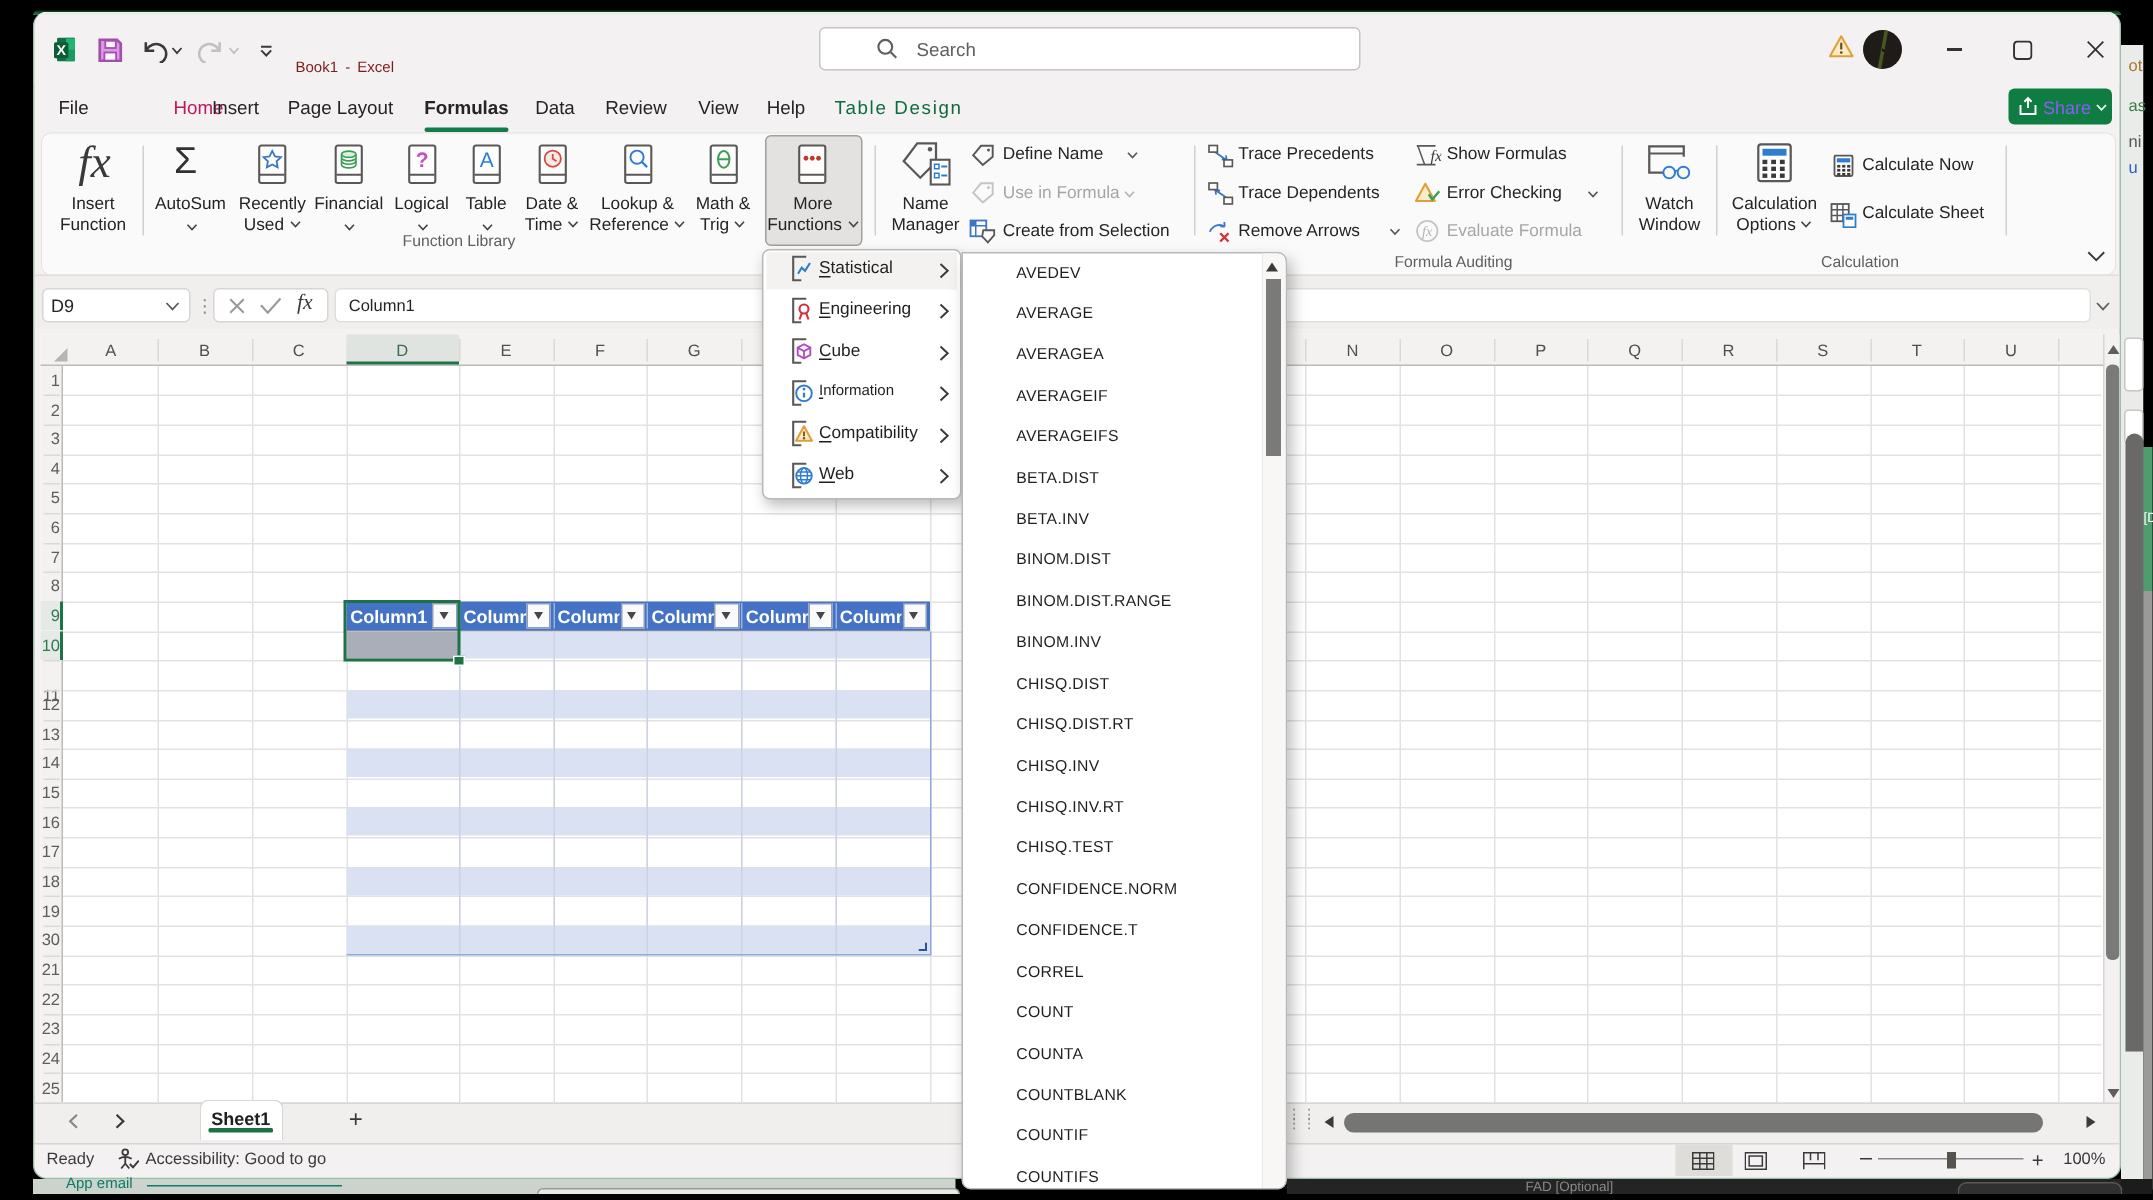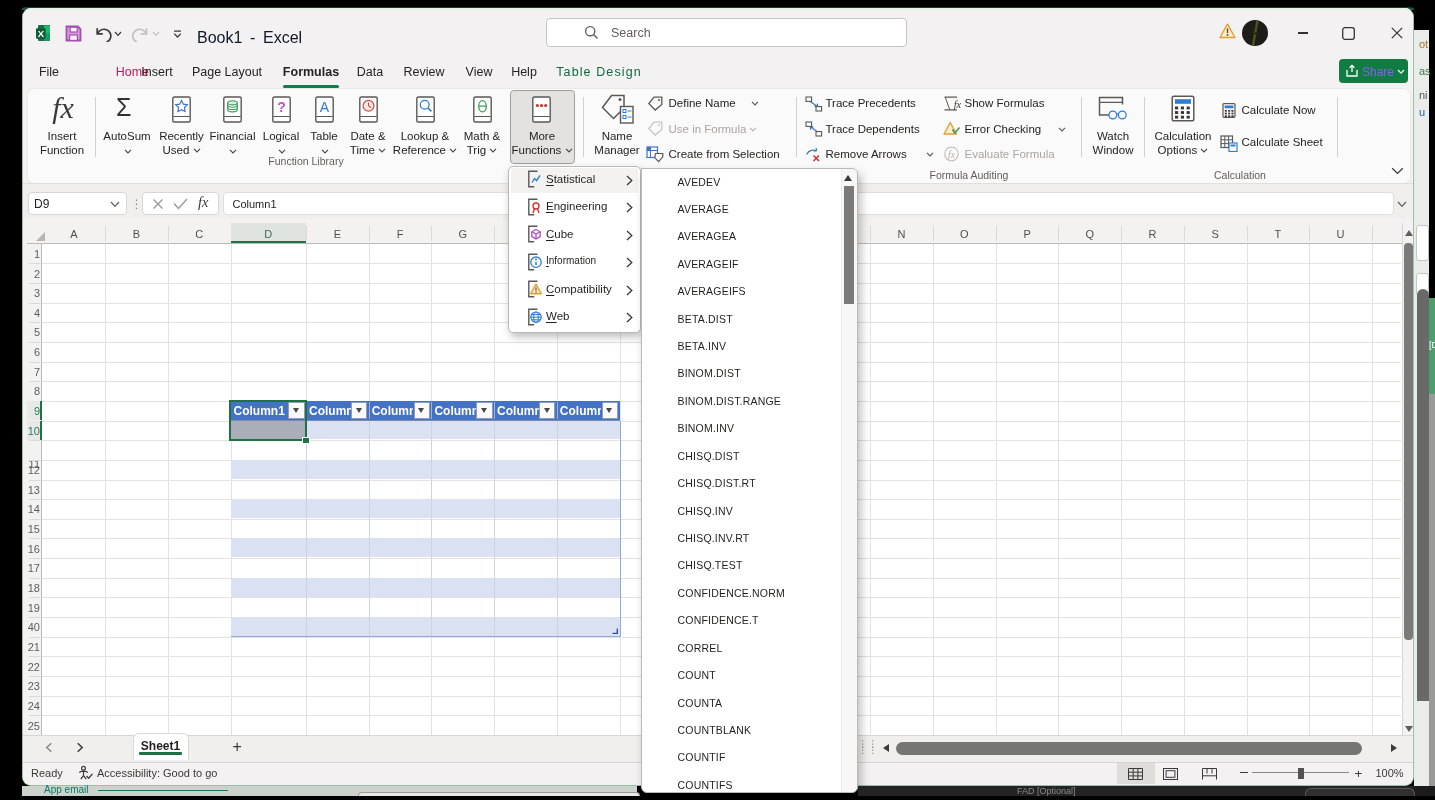--- a/index.html
+++ b/index.html
@@ -47,21 +47,21 @@
 <path d="M15.4 2.2 v5.6 h-5.6" fill="none" stroke="#c3c1bf" stroke-width="1.7"></path>
 <path d="M15 7.4 C13 4 9.2 2.6 6 3.8 c-3.4 1.3 -5 5 -3.8 8.4 .7 1.9 2.1 3.2 3.9 3.8" fill="none" stroke="#c3c1bf" stroke-width="1.7"></path>
     </svg>
 <svg class="a" style="left:128.5px;top:23px" width="8" height="6" viewBox="0 0 8 6">
       <path d="M1 1 L4 4.4 L7 1" fill="none" stroke="#c3c1bf" stroke-width="1.2"></path>
     </svg>
 <svg class="a" style="left:149.5px;top:21.5px" width="9" height="8" viewBox="0 0 9 8">
 <path d="M1 1.2 h7" stroke="#3b3a39" stroke-width="1.3"></path>
 <path d="M1.2 3.6 L4.5 7 L7.8 3.6" fill="none" stroke="#3b3a39" stroke-width="1.3"></path>
     </svg>
-<div class="a" style="left:174px;top:21px;font-size:16px;color:#0f172a">Book1  -  Excel</div>
+<div class="a" style="left:174px;top:32px;font-size:10px;color:#7f1d1d">Book1  -  Excel</div>
 <div class="a" style="left:523px;top:10px;width:361px;height:29px;background:#fff;border:1px solid #c8c6c4;border-radius:4px"></div>
 <svg class="a" style="left:561px;top:17px" width="15" height="15" viewBox="0 0 15 15">
 <circle cx="6.2" cy="6.2" r="4.6" fill="none" stroke="#605e5c" stroke-width="1.4"></circle>
 <path d="M9.8 9.8 L13.5 13.5" stroke="#605e5c" stroke-width="1.4"></path>
     </svg>
 <div class="a" style="left:588px;top:17.5px;font-size:12.5px;color:#605e5c">Search</div>
 <svg class="a" style="left:1196px;top:15px" width="17" height="16" viewBox="0 0 17 16">
 <path d="M8.5 1.2 L16 14.5 H1 Z" fill="#fcedc8" stroke="#e0a037" stroke-width="1.4" stroke-linejoin="round"></path>
 <path d="M8.5 5.5 v4.5" stroke="#5a4a1e" stroke-width="1.4"></path>
       <circle cx="8.5" cy="12" r=".9" fill="#5a4a1e"></circle>
@@ -415,21 +415,21 @@
 <div class="num" style="left:4.0px;top:515.0px;width:13px">15</div>
 <div class="hl" style="left:6.0px;top:530.4px;width:11.4px;height:1px"></div>
 <div class="num" style="left:4.0px;top:534.6px;width:13px">16</div>
 <div class="hl" style="left:6.0px;top:550.1px;width:11.4px;height:1px"></div>
 <div class="num" style="left:4.0px;top:554.3px;width:13px">17</div>
 <div class="hl" style="left:6.0px;top:569.8px;width:11.4px;height:1px"></div>
 <div class="num" style="left:4.0px;top:574.0px;width:13px">18</div>
 <div class="hl" style="left:6.0px;top:589.4px;width:11.4px;height:1px"></div>
 <div class="num" style="left:4.0px;top:593.6px;width:13px">19</div>
 <div class="hl" style="left:6.0px;top:609.1px;width:11.4px;height:1px"></div>
-<div class="num" style="left:4.0px;top:613.3px;width:13px">40</div>
+<div class="num" style="left:4.0px;top:613.3px;width:13px">30</div>
 <div class="hl" style="left:6.0px;top:628.7px;width:11.4px;height:1px"></div>
 <div class="num" style="left:4.0px;top:632.9px;width:13px">21</div>
 <div class="hl" style="left:6.0px;top:648.4px;width:11.4px;height:1px"></div>
 <div class="num" style="left:4.0px;top:652.6px;width:13px">22</div>
 <div class="hl" style="left:6.0px;top:668.0px;width:11.4px;height:1px"></div>
 <div class="num" style="left:4.0px;top:672.2px;width:13px">23</div>
 <div class="hl" style="left:6.0px;top:687.7px;width:11.4px;height:1px"></div>
 <div class="num" style="left:4.0px;top:691.9px;width:13px">24</div>
 <div class="hl" style="left:6.0px;top:707.3px;width:11.4px;height:1px"></div>
 <div class="num" style="left:4.0px;top:711.5px;width:13px">25</div>

